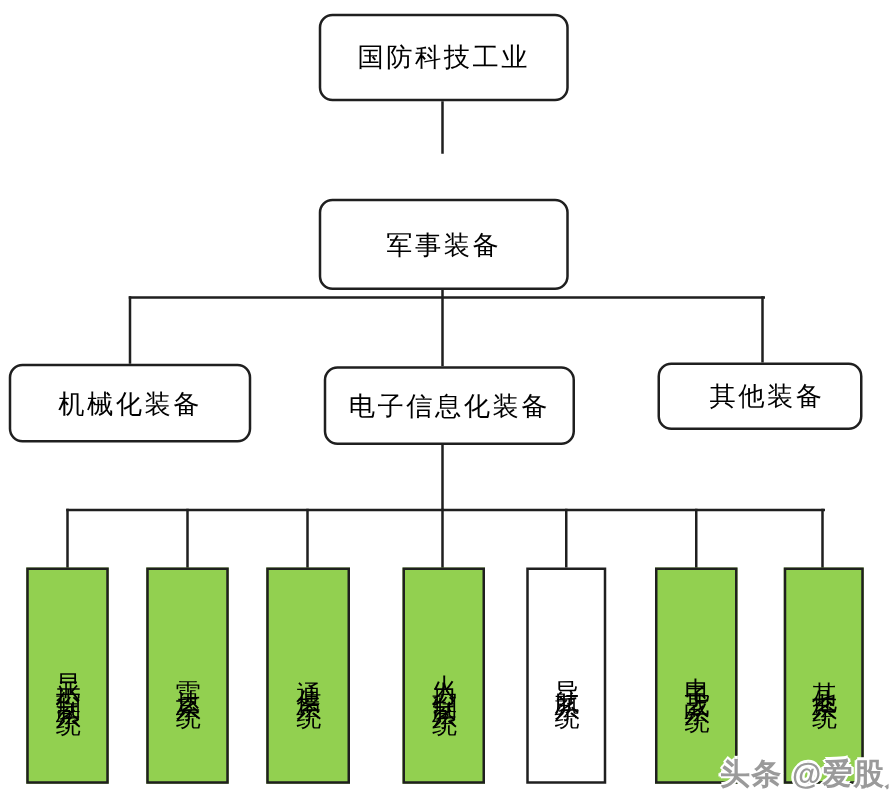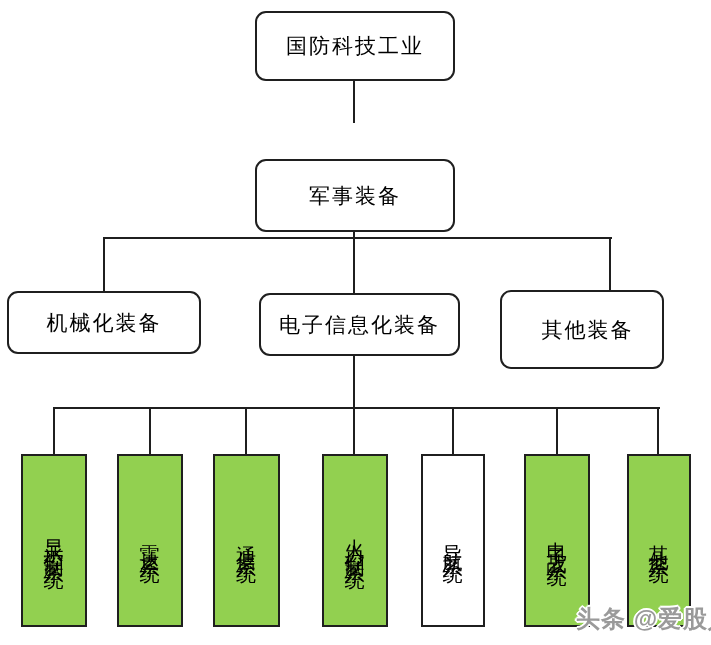--- a/index.html
+++ b/index.html
@@ -88,21 +88,21 @@
   <div class="node" style="left:255px; top:123px; width:200px; height:73px;margin-top:36px;">
     <span>军事装备</span>
   </div>
 
   <div class="node" style="left:7px; top:291px; width:194px; height:63px;">
     <span>机械化装备</span>
   </div>
   <div class="node" style="left:259px; top:293px; width:201px; height:63px;">
     <span>电子信息化装备</span>
   </div>
-  <div class="node" style="left:500px; top:290px; width:164px; height:79px;padding-left:11px;">
+  <div class="node" style="left:526px; top:290px; width:164px; height:54px;padding-left:11px;">
     <span>其他装备</span>
   </div>
 
   <div class="node leaf" style="left: 21px; top: 454px; width: 66px; height: 173px; background: rgb(146, 208, 80);">
     <span class="vtext">显示控制系统</span>
   </div>
   <div class="node leaf" style="left: 117px; top: 454px; width: 66px; height: 173px; background: rgb(146, 208, 80);">
     <span class="vtext">雷达系统</span>
   </div>
   <div class="node leaf" style="left: 213px; top: 454px; width: 67px; height: 173px; background: rgb(146, 208, 80);">

